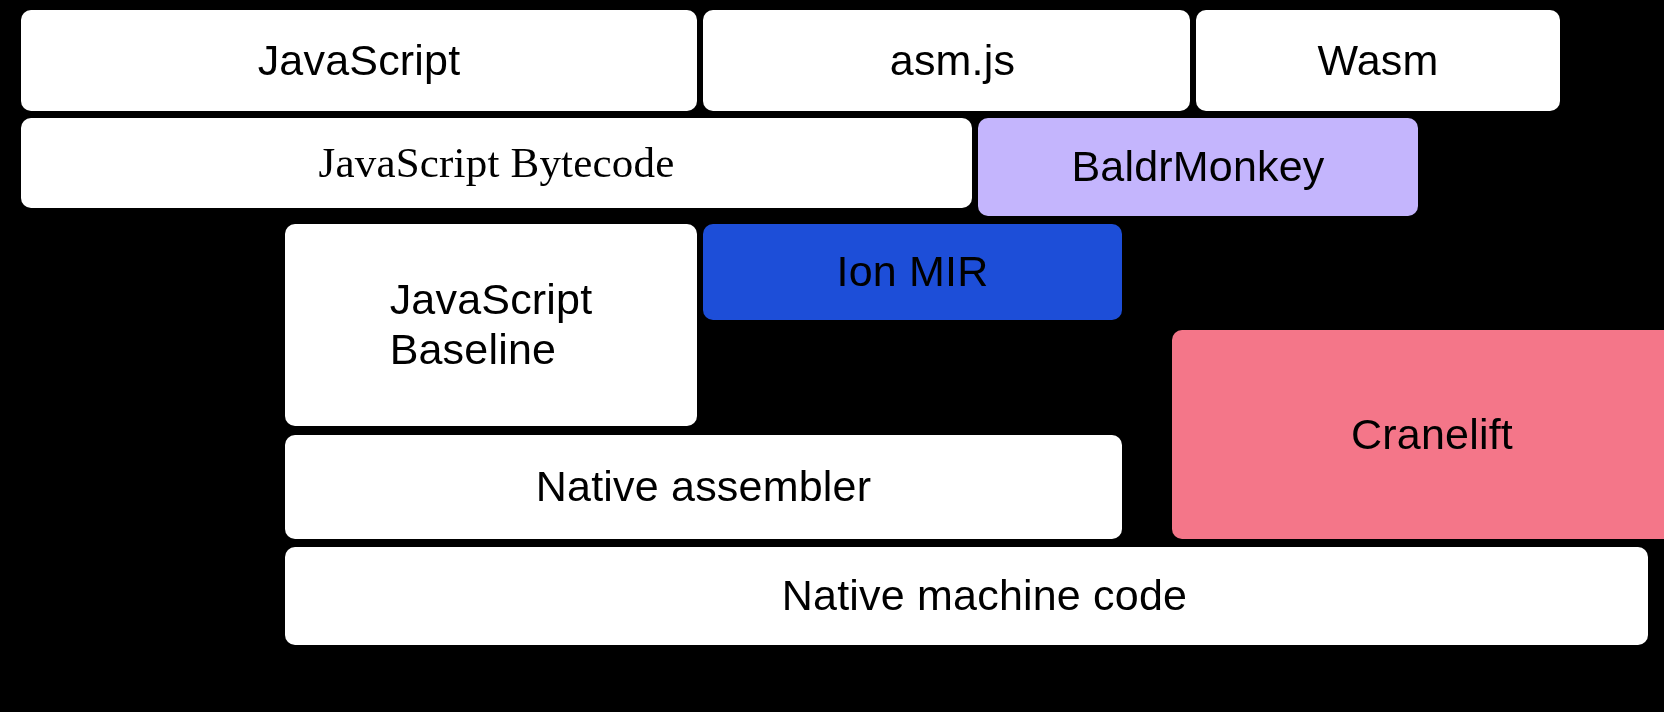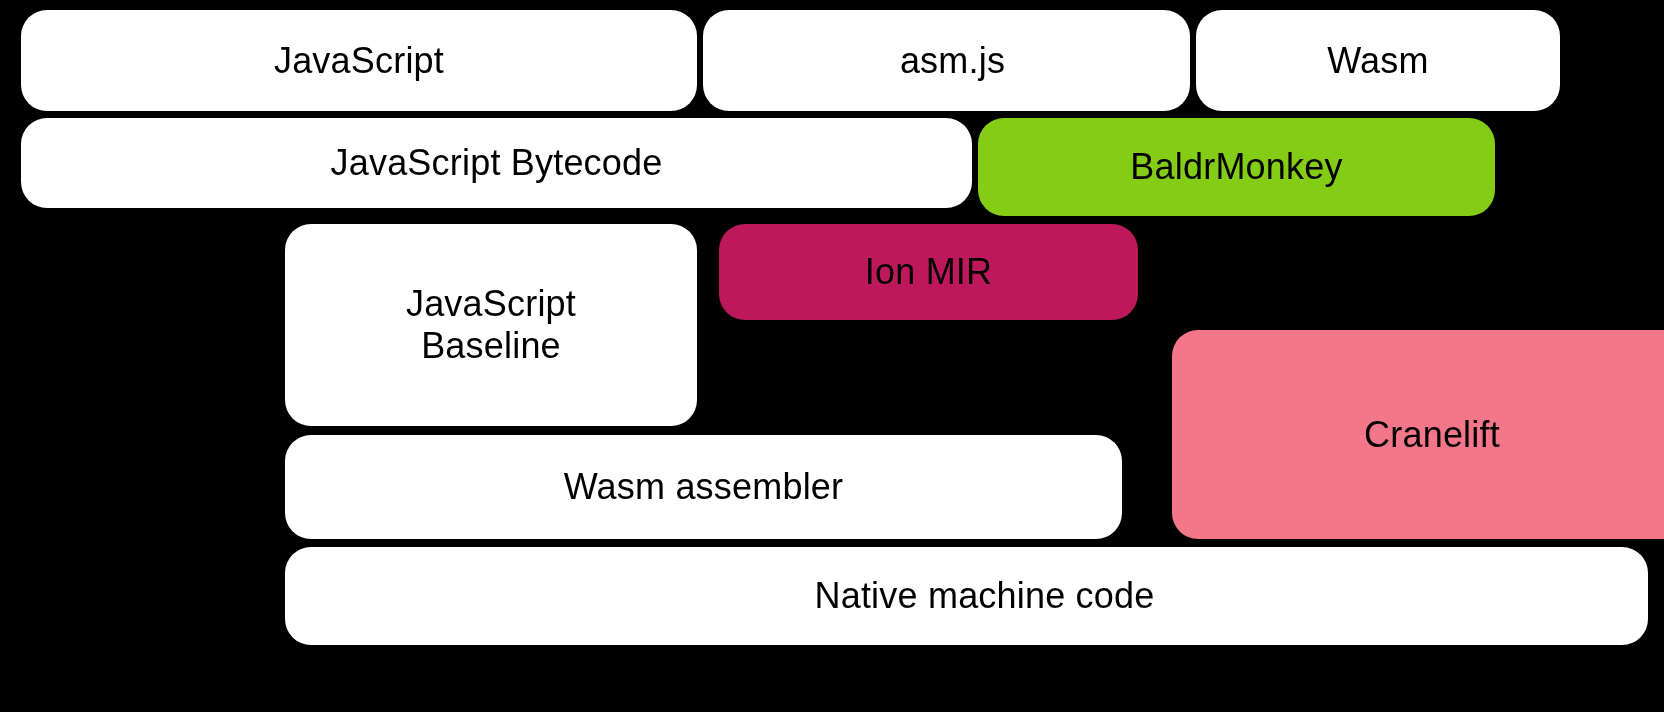--- a/index.html
+++ b/index.html
@@ -17,44 +17,43 @@
     height: 712px;
     background: #000000;
     overflow: hidden;
   }
   .node {
     position: absolute;
     box-sizing: border-box;
     display: flex;
     align-items: center;
     justify-content: center;
-    text-align: center;
-    border-radius: 26px;
+    border-radius: 10px;
     background: #ffffff;
     color: #000000;
     font-family: "Liberation Sans", sans-serif;
-    font-size: 36px;
+    font-size: 43px;
     font-weight: 400;
     line-height: 1.16;
     letter-spacing: 0.2px;
     white-space: pre-line;
     user-select: none;
   }
   .node.gray   { background: #e9e9e9; }
   .node.green  { background: #72c144; }
   .node.pink   { background: #f47689; }
 </style>
 </head>
 <body>
 
 <div id="diagram" style="background: rgb(0, 0, 0);">
     <div class="node" style="left: 21px; top: 10px; width: 676px; height: 101px; background: rgb(255, 255, 255); color: rgb(0, 0, 0);">JavaScript</div>
     <div class="node" style="left: 703px; top: 10px; width: 487px; height: 101px; background: rgb(255, 255, 255); color: rgb(0, 0, 0); padding-left: 12px;">asm.js</div>
     <div class="node" style="left: 1196px; top: 10px; width: 364px; height: 101px; background: rgb(255, 255, 255); color: rgb(0, 0, 0);">Wasm</div>
-    <div class="node" style="left: 21px; top: 118px; width: 951px; height: 90px; background: rgb(255, 255, 255); color: rgb(0, 0, 0);">JavaScript Bytecode</div>
-    <div class="node" style="left: 978px; top: 118px; width: 517px; height: 98px; background: #84cc16; color: rgb(0, 0, 0);">BaldrMonkey</div>
+    <div class="node" style="left: 21px; top: 118px; width: 951px; height: 90px; background: rgb(255, 255, 255); color: rgb(0, 0, 0); font-family: Liberation Serif, serif;">JavaScript Bytecode</div>
+    <div class="node" style="left: 978px; top: 118px; width: 440px; height: 98px; background: #c4b5fd; color: rgb(0, 0, 0);">BaldrMonkey</div>
     <div class="node" style="left: 285px; top: 224px; width: 412px; height: 202px; background: rgb(255, 255, 255); color: rgb(0, 0, 0);">JavaScript
 Baseline</div>
-    <div class="node green" style="left: 703px; top: 224px; width: 419px; height: 96px; background: #be185d; color: rgb(0, 0, 0); margin-left: 16px;">Ion MIR</div>
+    <div class="node green" style="left: 703px; top: 224px; width: 419px; height: 96px; background: #1d4ed8; color: rgb(0, 0, 0);">Ion MIR</div>
     <div class="node pink" style="left: 1128px; top: 330px; width: 520px; height: 209px; background: rgb(244, 118, 137); color: rgb(0, 0, 0); margin-left: 44px;">Cranelift</div>
-    <div class="node" style="left: 285px; top: 435px; width: 837px; height: 104px; background: rgb(255, 255, 255); color: rgb(0, 0, 0);">Wasm assembler</div>
+    <div class="node" style="left: 285px; top: 435px; width: 837px; height: 104px; background: rgb(255, 255, 255); color: rgb(0, 0, 0);">Native assembler</div>
     <div class="node" style="left: 285px; top: 547px; width: 1363px; height: 98px; background: rgb(255, 255, 255); color: rgb(0, 0, 0); padding-left: 36px;">Native machine code</div>
   </div>
 
 </body></html>

